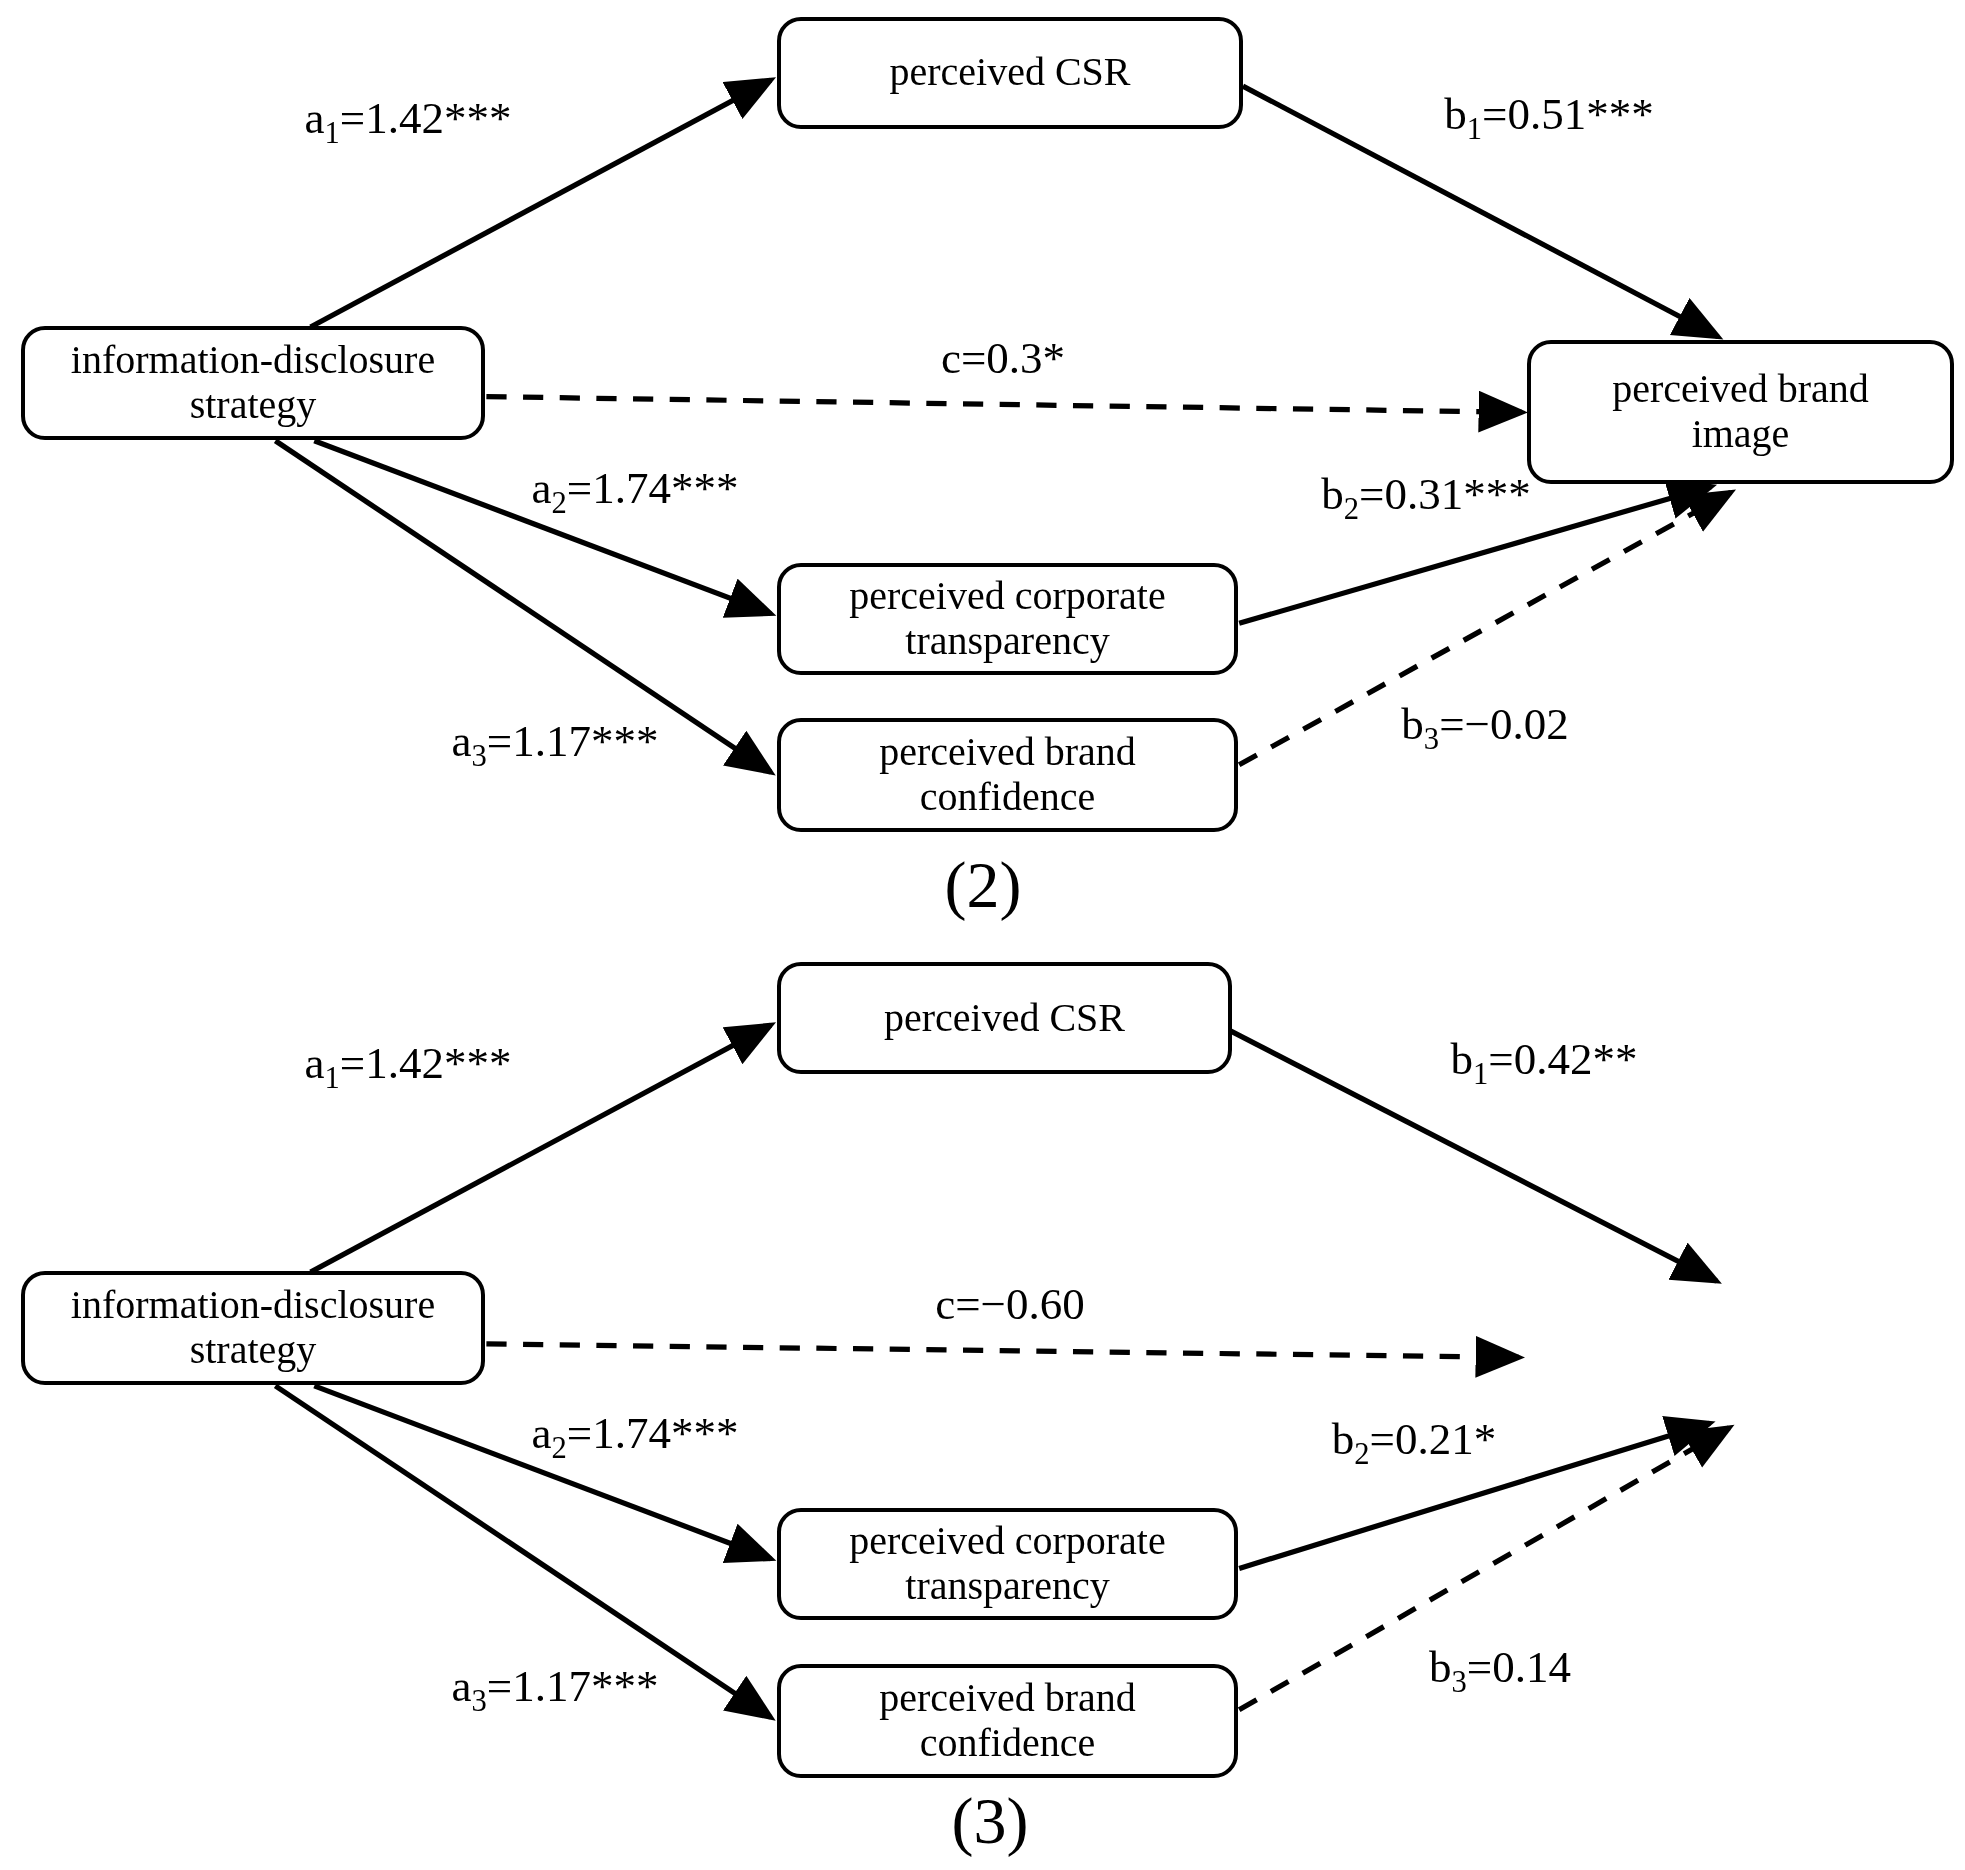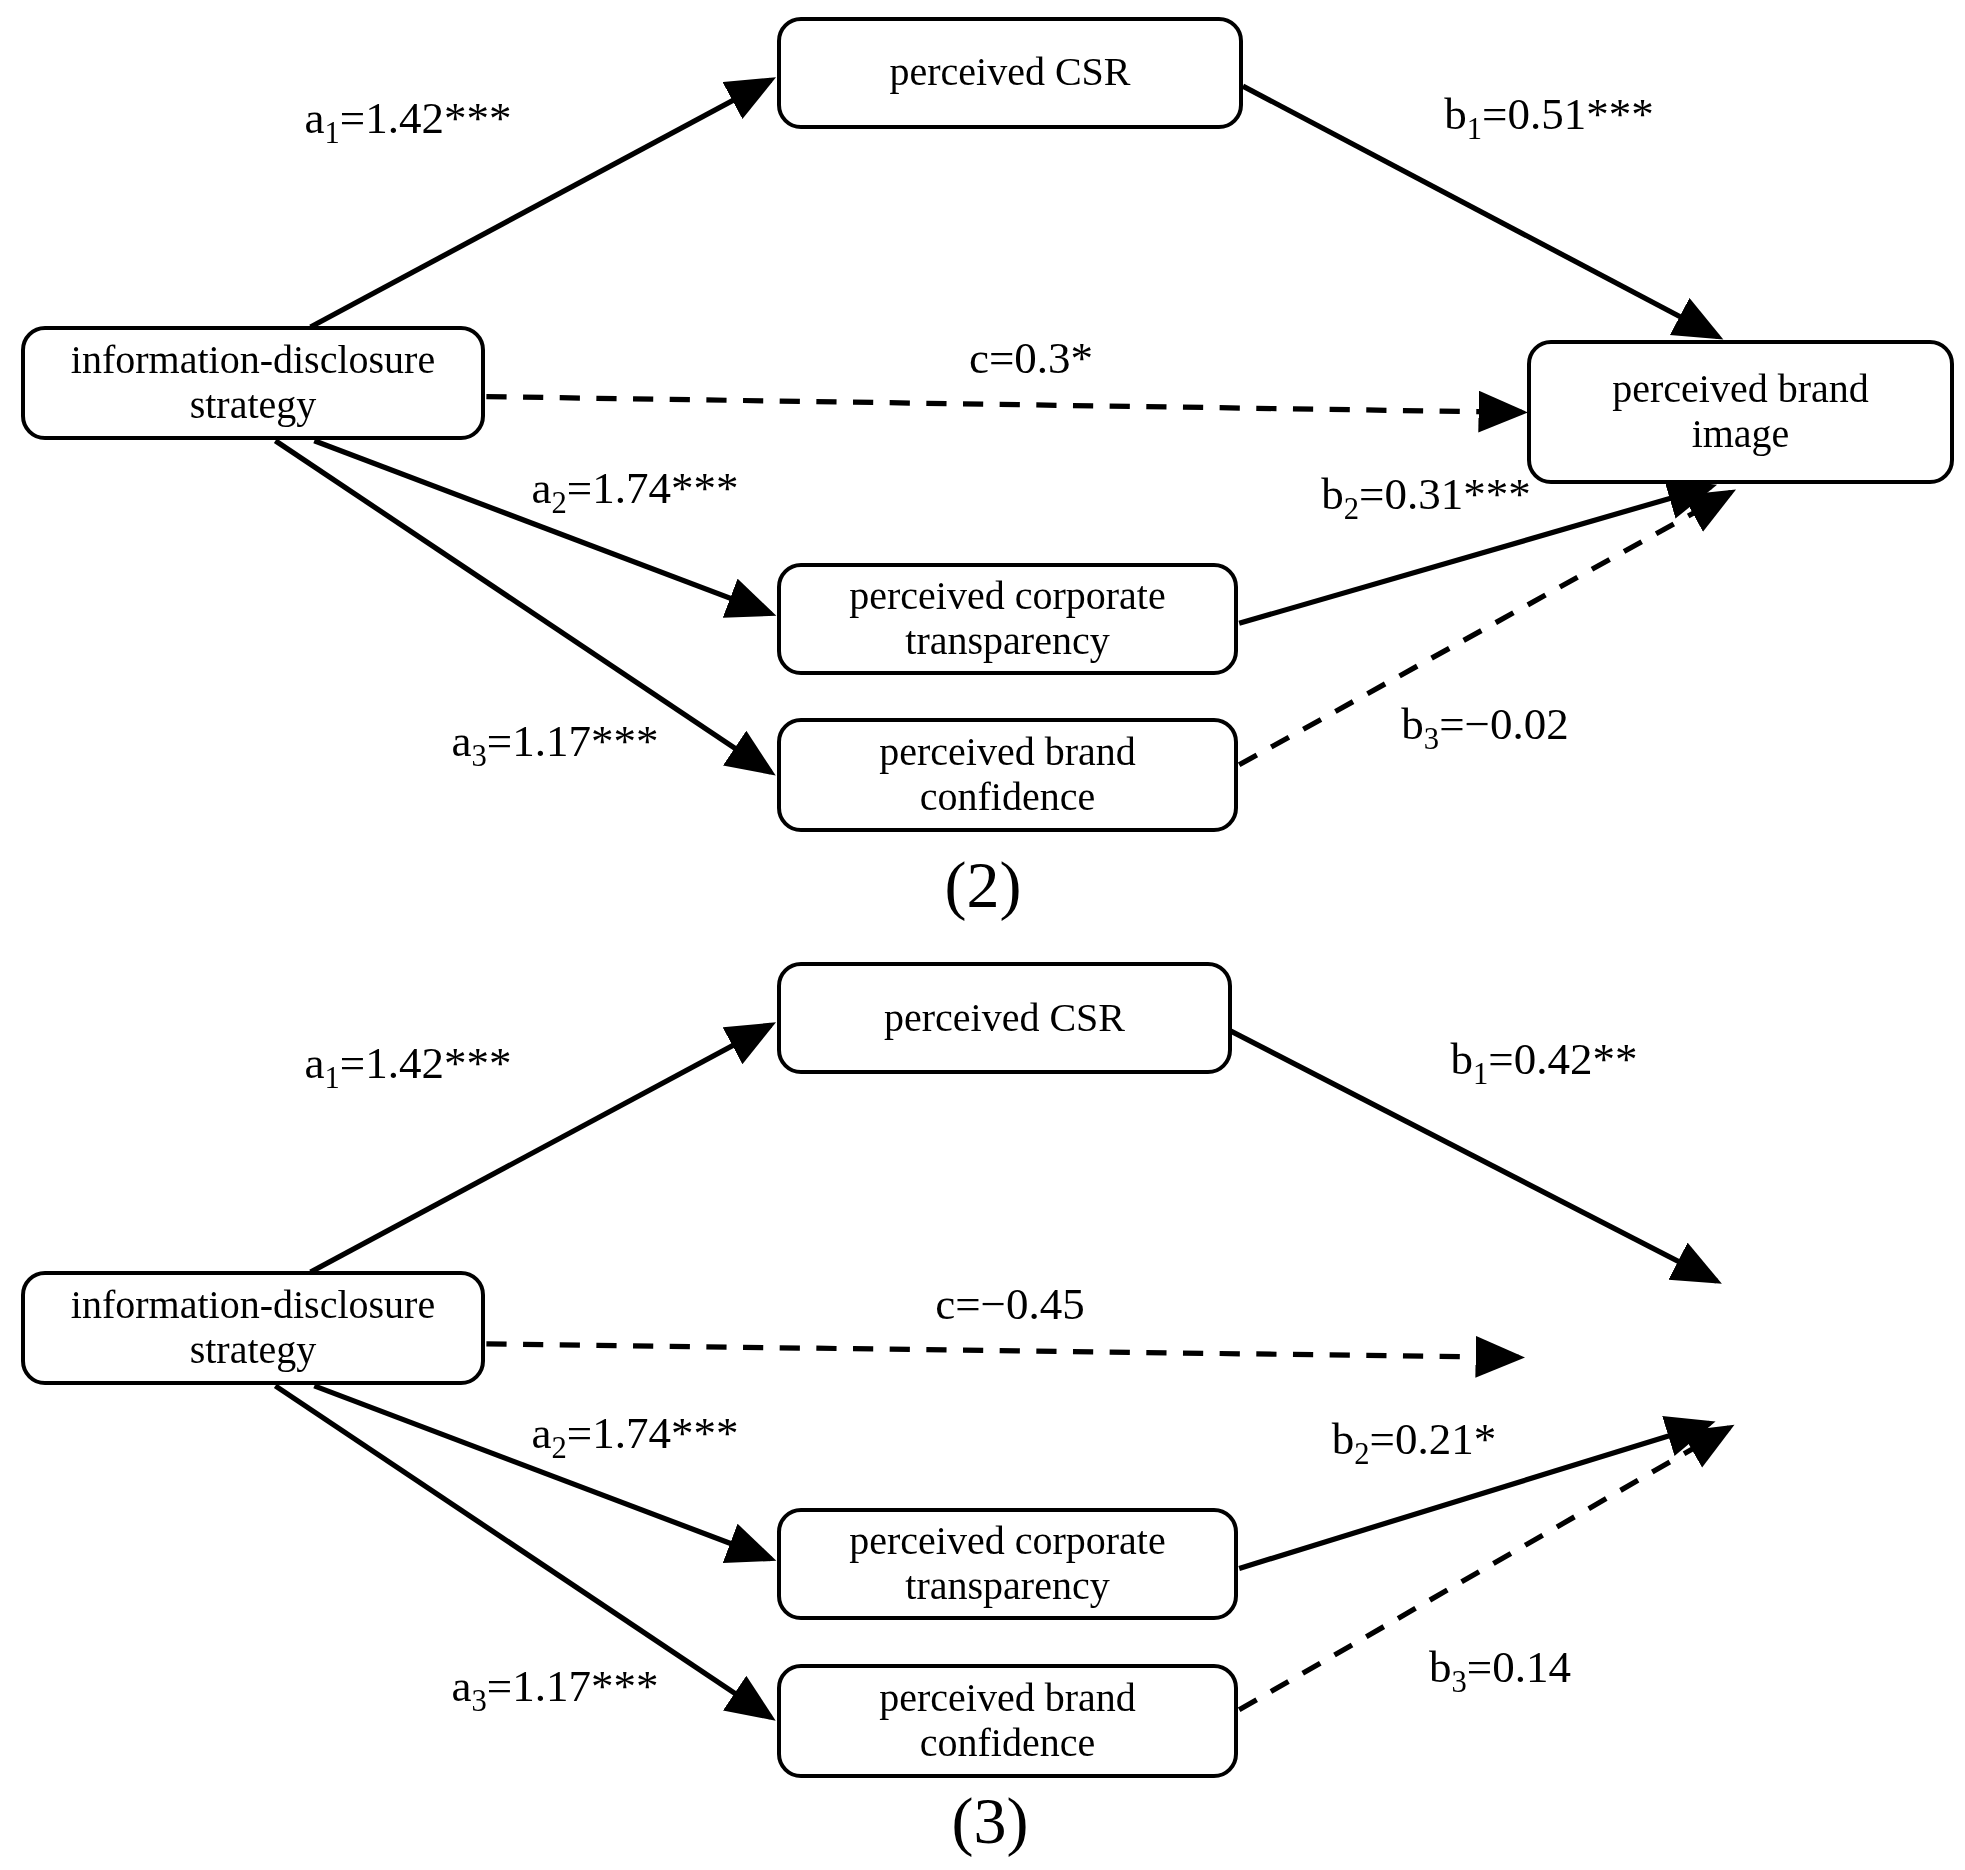--- a/index.html
+++ b/index.html
@@ -116,21 +116,21 @@
     <span>perceived brand
 image</span>
   </div>
 
   <div class="elabel" style="left:408px; top:118px;">
     <span>a</span><sub>1</sub><span>=1.42***</span>
   </div>
   <div class="elabel" style="left:1549px; top:114px;">
     <span>b</span><sub>1</sub><span>=0.51***</span>
   </div>
-  <div class="elabel" style="left:1003px; top:358px;margin-left:28px;">
+  <div class="elabel" style="left:1003px; top:358px;">
     <span>c</span><sub></sub><span>=0.3*</span>
   </div>
   <div class="elabel" style="left:635px; top:488px;">
     <span>a</span><sub>2</sub><span>=1.74***</span>
   </div>
   <div class="elabel" style="left:1426px; top:494px;text-align:right;">
     <span>b</span><sub>2</sub><span>=0.31***</span>
   </div>
   <div class="elabel" style="left:555px; top:741px;">
     <span>a</span><sub>3</sub><span>=1.17***</span>
@@ -161,21 +161,21 @@
   </div>
 
 
   <div class="elabel" style="left:408px; top:1063px;">
     <span>a</span><sub>1</sub><span>=1.42***</span>
   </div>
   <div class="elabel" style="left:1544px; top:1059px;">
     <span>b</span><sub>1</sub><span>=0.42**</span>
   </div>
   <div class="elabel" style="left:1010px; top:1304px;">
-    <span>c</span><sub></sub><span>=−0.45</span>
+    <span>c</span><sub></sub><span>=−0.60</span>
   </div>
   <div class="elabel" style="left:635px; top:1433px;">
     <span>a</span><sub>2</sub><span>=1.74***</span>
   </div>
   <div class="elabel" style="left:1414px; top:1439px;">
     <span>b</span><sub>2</sub><span>=0.21*</span>
   </div>
   <div class="elabel" style="left:555px; top:1686px;">
     <span>a</span><sub>3</sub><span>=1.17***</span>
   </div>

